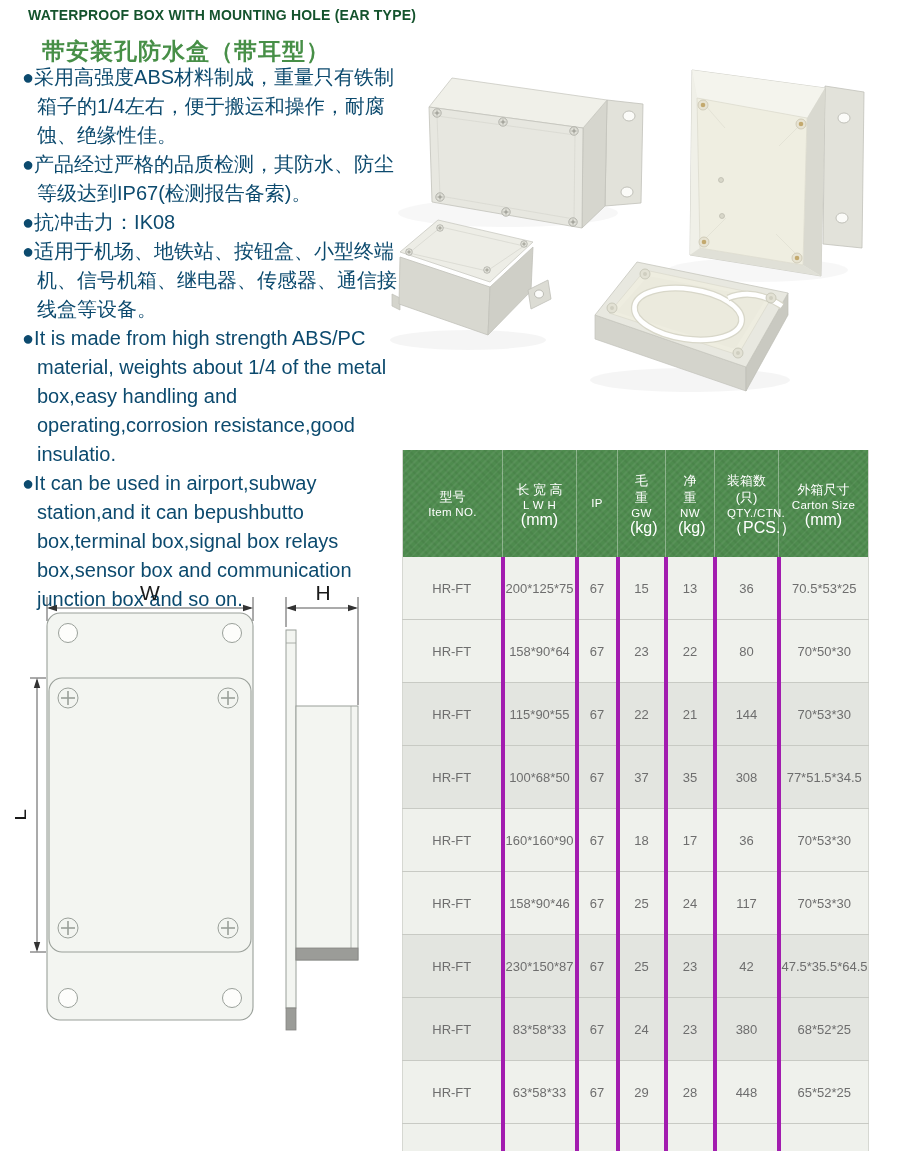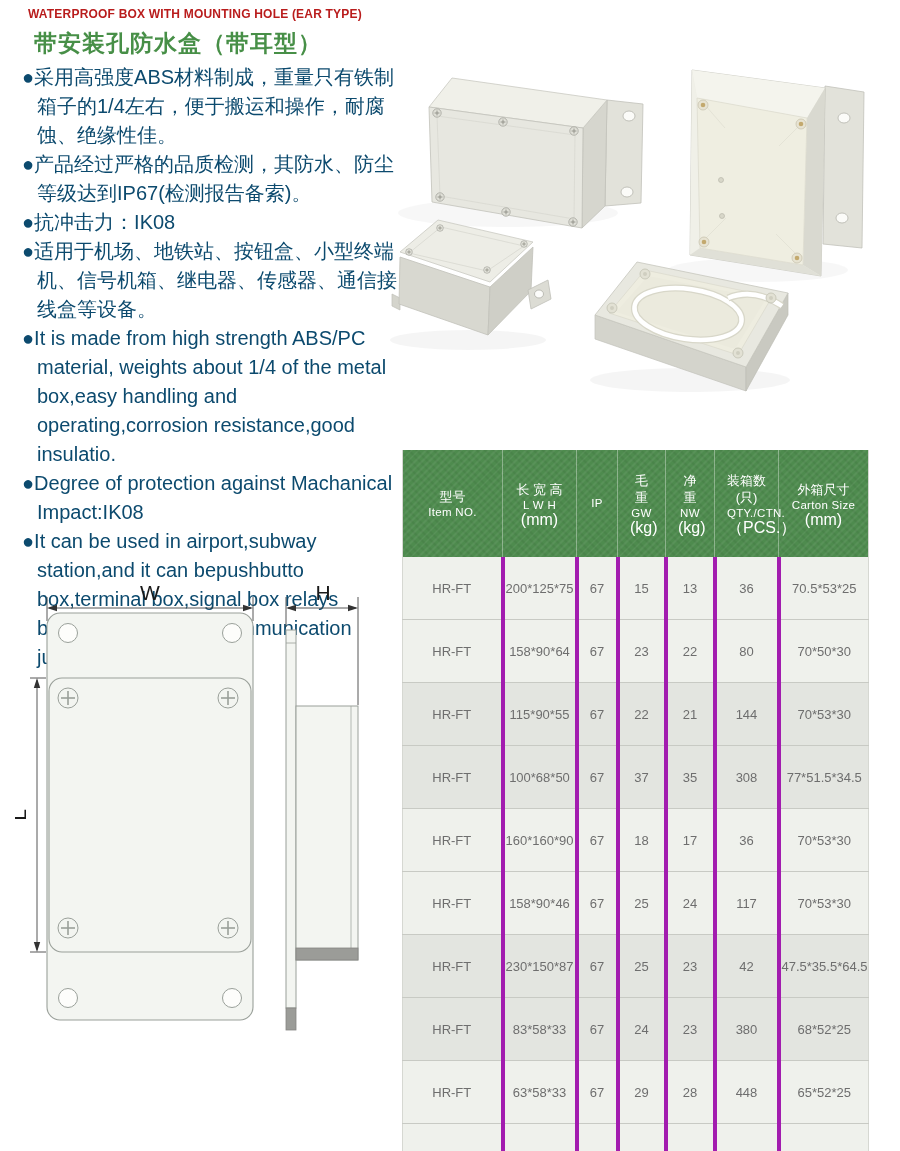--- a/index.html
+++ b/index.html
@@ -3,24 +3,24 @@
 <meta charset="utf-8">
 <style>
   html,body { margin:0; padding:0; background:#ffffff; }
   .page {
     position:relative; width:900px; height:1151px; background:#ffffff;
     font-family:"Liberation Sans", sans-serif; overflow:hidden;
   }
   
   .title-en {
     position:absolute; left:28px; top:7px; margin:0;
-    color:#b91c1c; font-size:12px; font-weight:bold; letter-spacing:0.2px;
+    color:#14532d; font-size:14px; font-weight:bold; letter-spacing:0.2px;
   }
   .title-zh {
-    position:absolute; left:26px; top:20px; margin:8px;
+    position:absolute; left:26px; top:20px; margin:16px;
     color:#478f47; font-size:23px; font-weight:bold; letter-spacing:1px;
   }
   
   .features { position:absolute; left:22px; top:63px; width:376px; }
   .features p {
     margin:0; padding-left:15px; text-indent:-15px;
     font-size:20px; line-height:29px; color:#0c4a6e;
   }
   
   .photos { position:absolute; left:388px; top:58px; width:512px; height:388px; }
@@ -59,21 +59,20 @@
 
   <h2 class="title-en">WATERPROOF BOX WITH MOUNTING HOLE (EAR TYPE)</h2>
   <h1 class="title-zh">带安装孔防水盒（带耳型）</h1>
 
   <div class="features">
       <p>●采用高强度ABS材料制成，重量只有铁制箱子的1/4左右，便于搬运和操作，耐腐蚀、绝缘性佳。</p>
       <p>●产品经过严格的品质检测，其防水、防尘等级达到IP67(检测报告备索)。</p>
       <p>●抗冲击力：IK08</p>
       <p>●适用于机场、地铁站、按钮盒、小型终端机、信号机箱、继电器、传感器、通信接线盒等设备。</p>
       <p>●It is made from high strength ABS/PC material, weights about 1/4 of the metal box,easy handling and operating,corrosion resistance,good insulatio.</p>
-      <p>●Degree of protection against Machanical Impact:IK08</p>
       <p>●It can be used in airport,subway station,and it can bepushbutto box,terminal box,signal box relays box,sensor box and communication junction box and so on.</p>
     </div>
 
   <div class="photos">
     <svg width="512" height="388" viewBox="0 0 512 388">
       <defs>
         <g id="screwA">
           <circle r="4.2" fill="#dfdfd7" stroke="#a5a59d" stroke-width="0.8"></circle>
           <line x1="-2.4" y1="0" x2="2.4" y2="0" stroke="#8f8f87" stroke-width="0.9"></line>
           <line x1="0" y1="-2.4" x2="0" y2="2.4" stroke="#8f8f87" stroke-width="0.9"></line>

